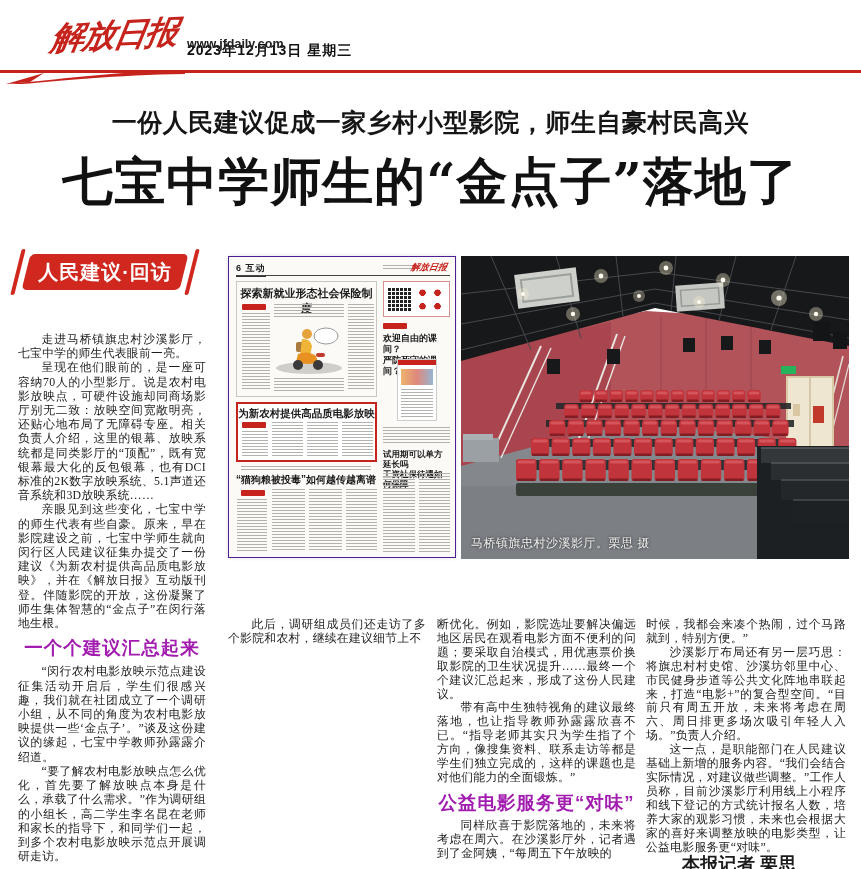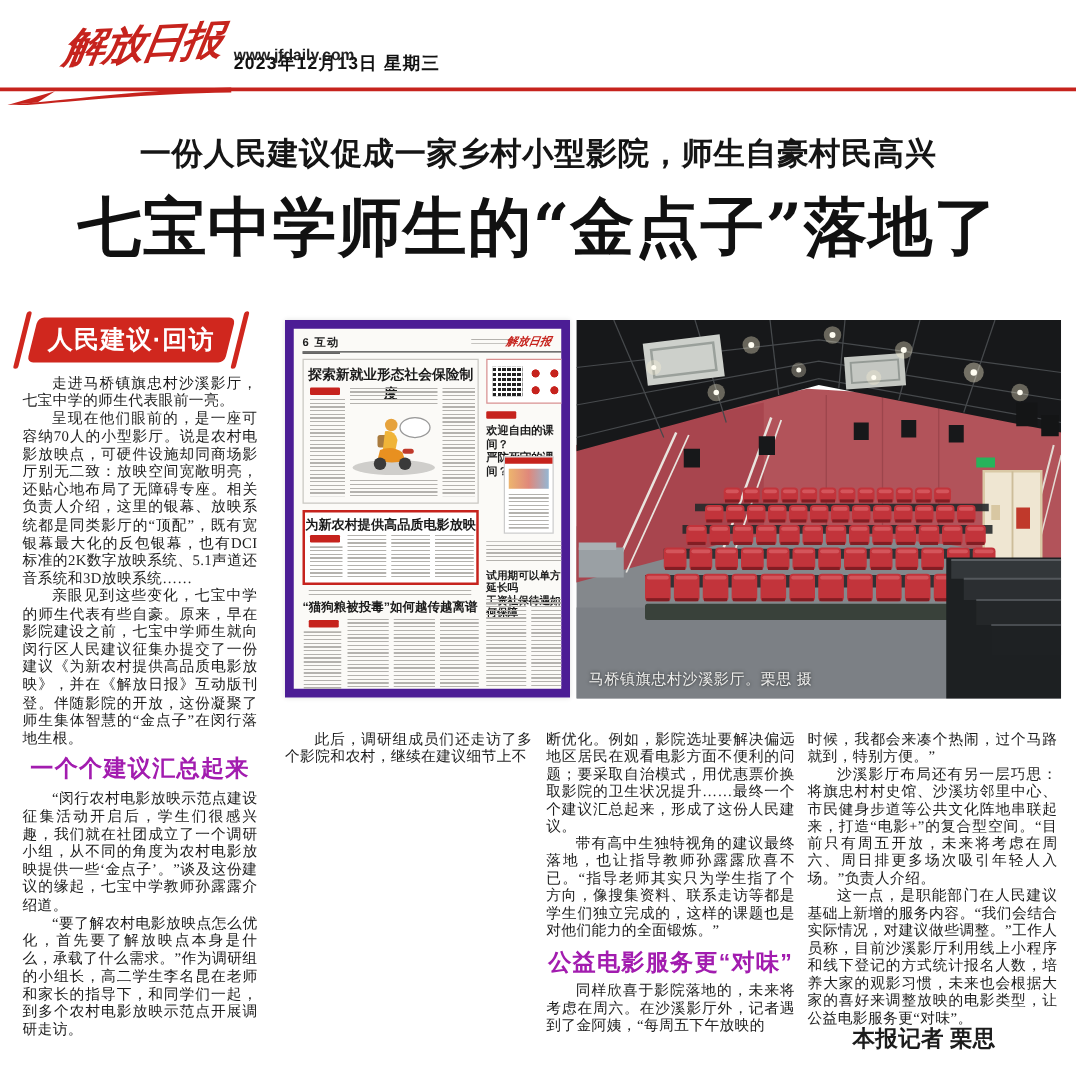--- a/index.html
+++ b/index.html
@@ -50,38 +50,38 @@
   .badge::before { left:-10px; }
   .badge::after  { right:-10px; }
   .badge span {
     display:block; transform:skewX(14deg); text-align:center;
     color:#fff; font-family:"Liberation Sans", sans-serif; font-weight:bold;
     font-size:20px; line-height:36px; letter-spacing:1px;
   }
   
   .col {
     position:absolute; font-size:11.8px; line-height:14.2px;
-    text-align:justify; letter-spacing:0.3px; color:#1c1c1c;
+    text-align:justify; letter-spacing:0.3px; color:#1c1c1c;margin-top:33px;
   }
   .col p { text-indent:2em; }
   .col p.noindent { text-indent:0; }
   .col1 { left:18px;  top:299px; width:188px; line-height:14.2px; }
   .col2 { left:228px; top:585px; width:198px; line-height:13.9px; }
   .col3 { left:437px; top:585px; width:199px; line-height:13.9px; }
   .col4 { left:646px; top:585px; width:200px; line-height:13.9px; }
   .subhead {
     font-family:"Liberation Sans", sans-serif; font-weight:bold;
     font-size:18.5px; text-align:center; text-indent:0 !important;
     letter-spacing:1px; color:#a21caf; padding:11px 0 9px 0;
   }
   .byline { text-align:left; font-weight:bold; padding:4px 6px 0 0; font-family:Liberation Serif, serif; font-size:18px;}
   
   .thumb {
     position:absolute; left:228px; top:256px; width:228px; height:302px;
-    background:#fbfaf7; border:7px solid #4c1d95; box-shadow:0 0 4px rgba(0,0,0,.12);
+    background:#fbfaf7; border:1px solid #4c1d95; box-shadow:0 0 4px rgba(0,0,0,.12);
     font-family:"Liberation Sans", sans-serif; overflow:hidden;
   }
   .t-pagelabel { position:absolute; left:7px; top:5px; font-weight:bold; font-size:9px; color:#222; letter-spacing:1px; border-bottom:1px solid #333; padding-bottom:1px;}
   .t-headrule { position:absolute; left:7px; top:18px; width:214px; height:1px; background:#444; }
   .t-minilogo { position:absolute; right:8px; top:4px; color:#c6231d; font-family:"DejaVu Serif", serif; font-weight:bold; font-style:italic; font-size:9px; transform:skewX(-10deg); }
   .t-minidate { position:absolute; right:42px; top:8px; width:30px; height:4px; background:repeating-linear-gradient(#aaa 0 1px, transparent 1px 2px); }
   .flines { background:repeating-linear-gradient(#b4b2ae 0 1px, transparent 1px 3px); }
   .t-art1 { position:absolute; left:7px; top:24px; width:141px; height:116px; border:1px solid #c9c7c2; }
   .t-h1 { position:absolute; left:0; top:4px; width:100%; text-align:center; font-weight:bold; font-size:11px; color:#1a1a1a; }
   .t-tag { position:absolute; width:24px; height:6px; background:#c6231d; border-radius:1px; }

